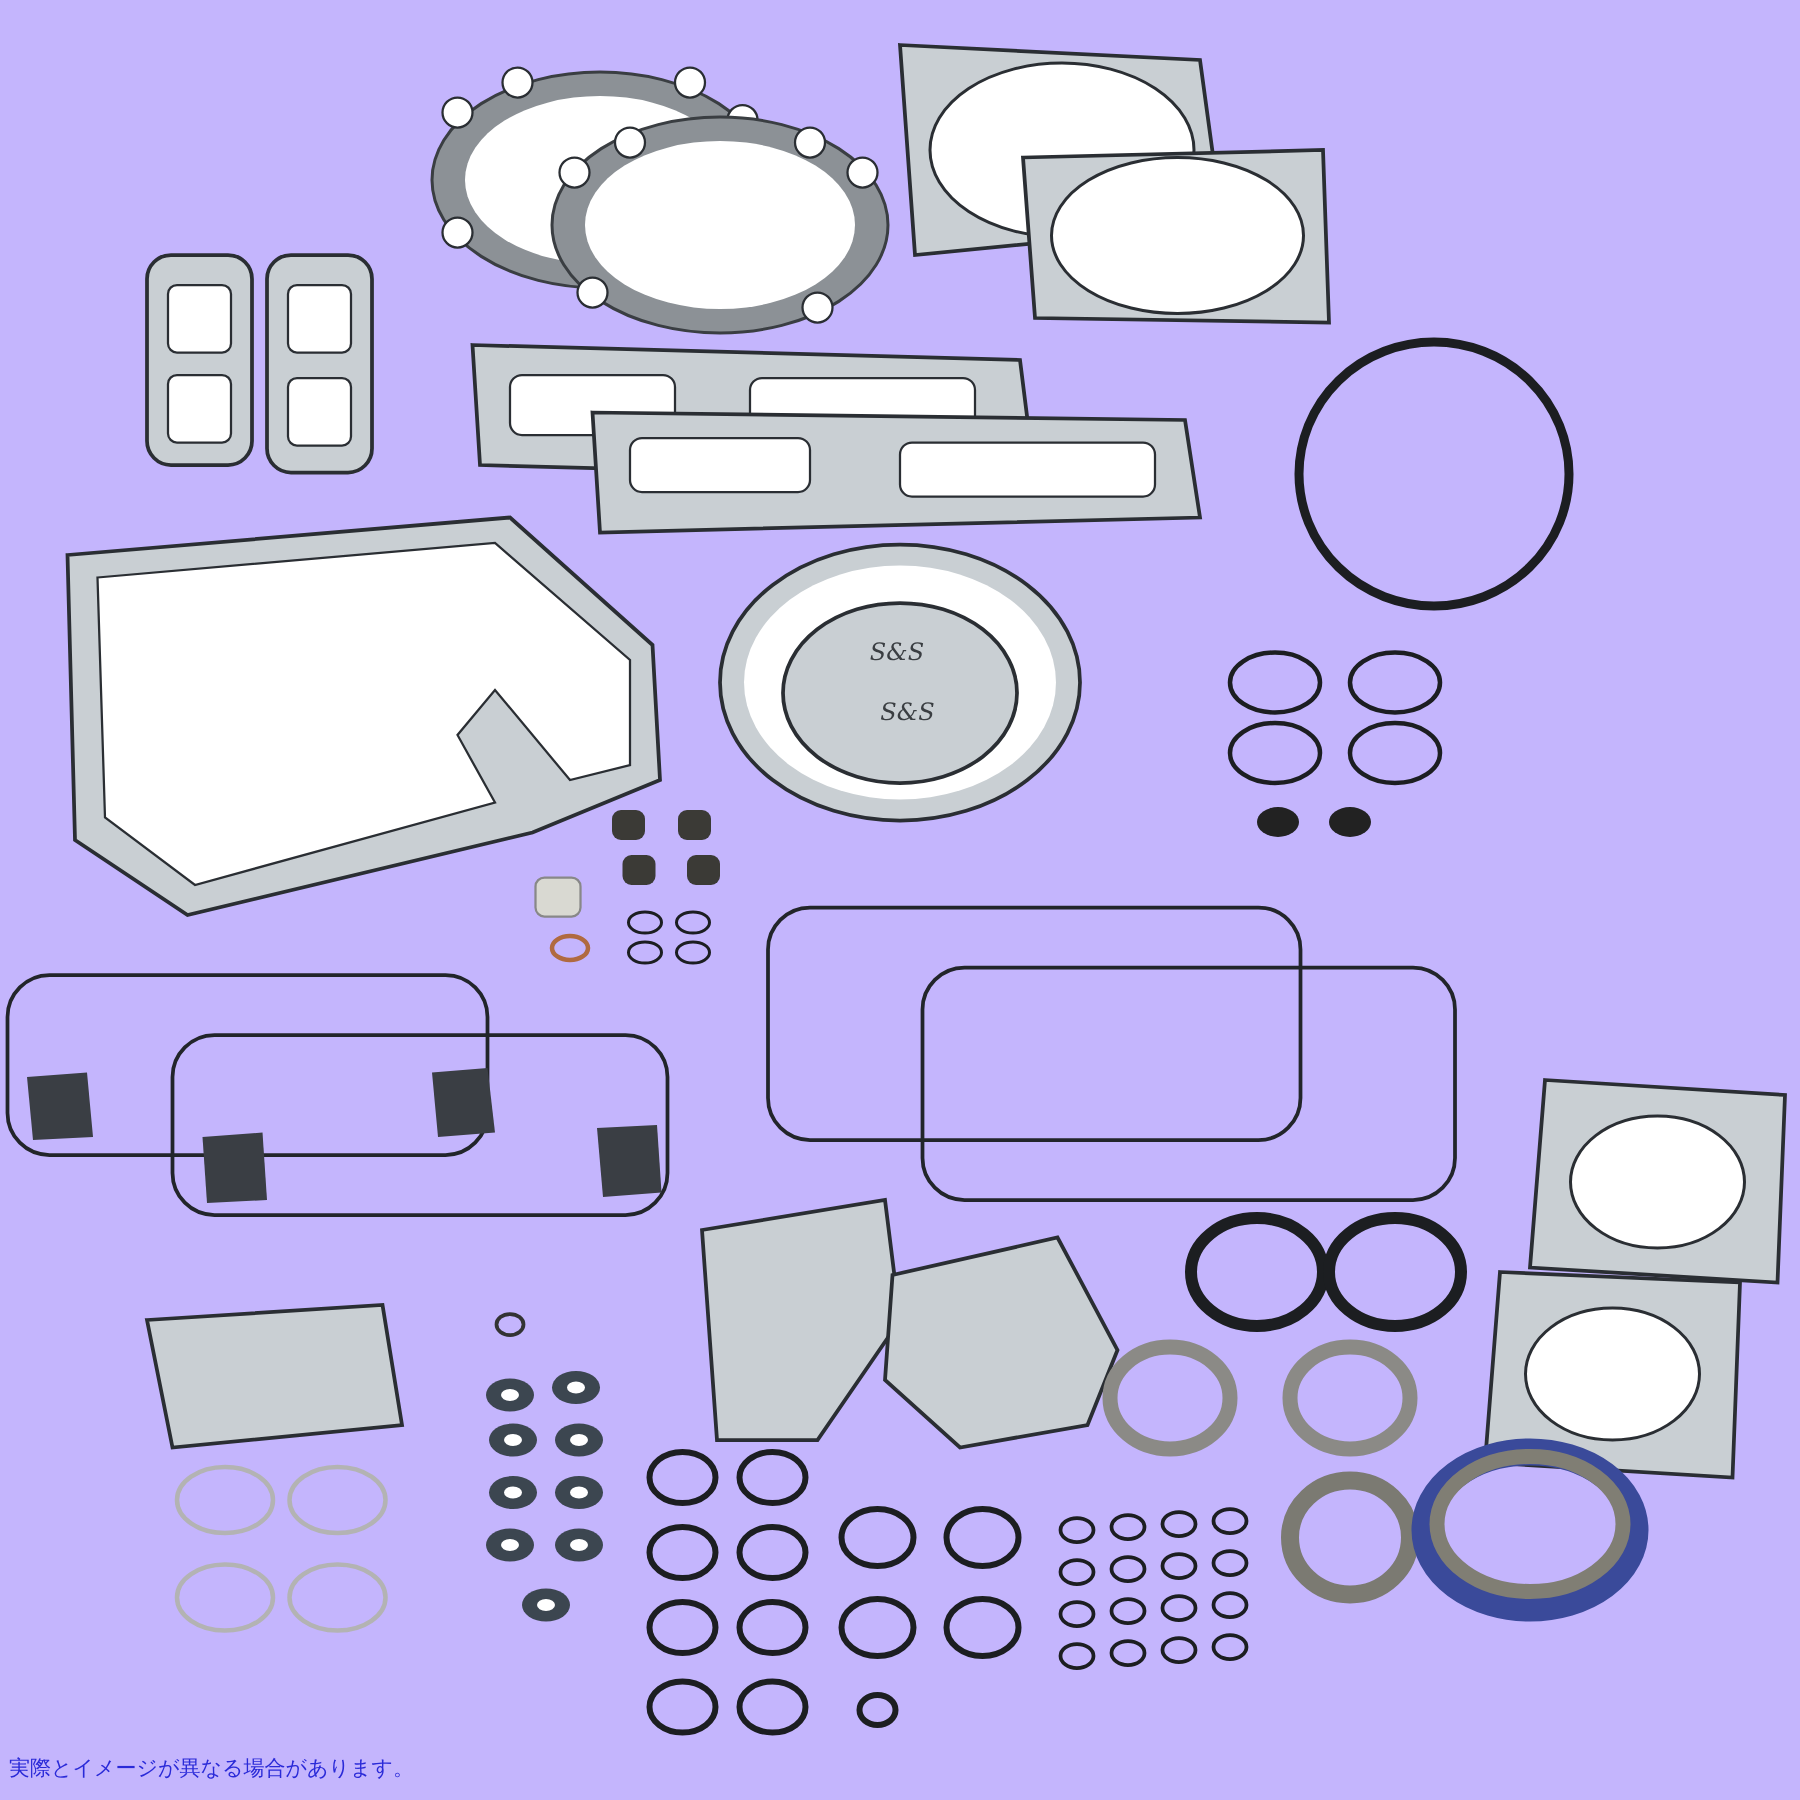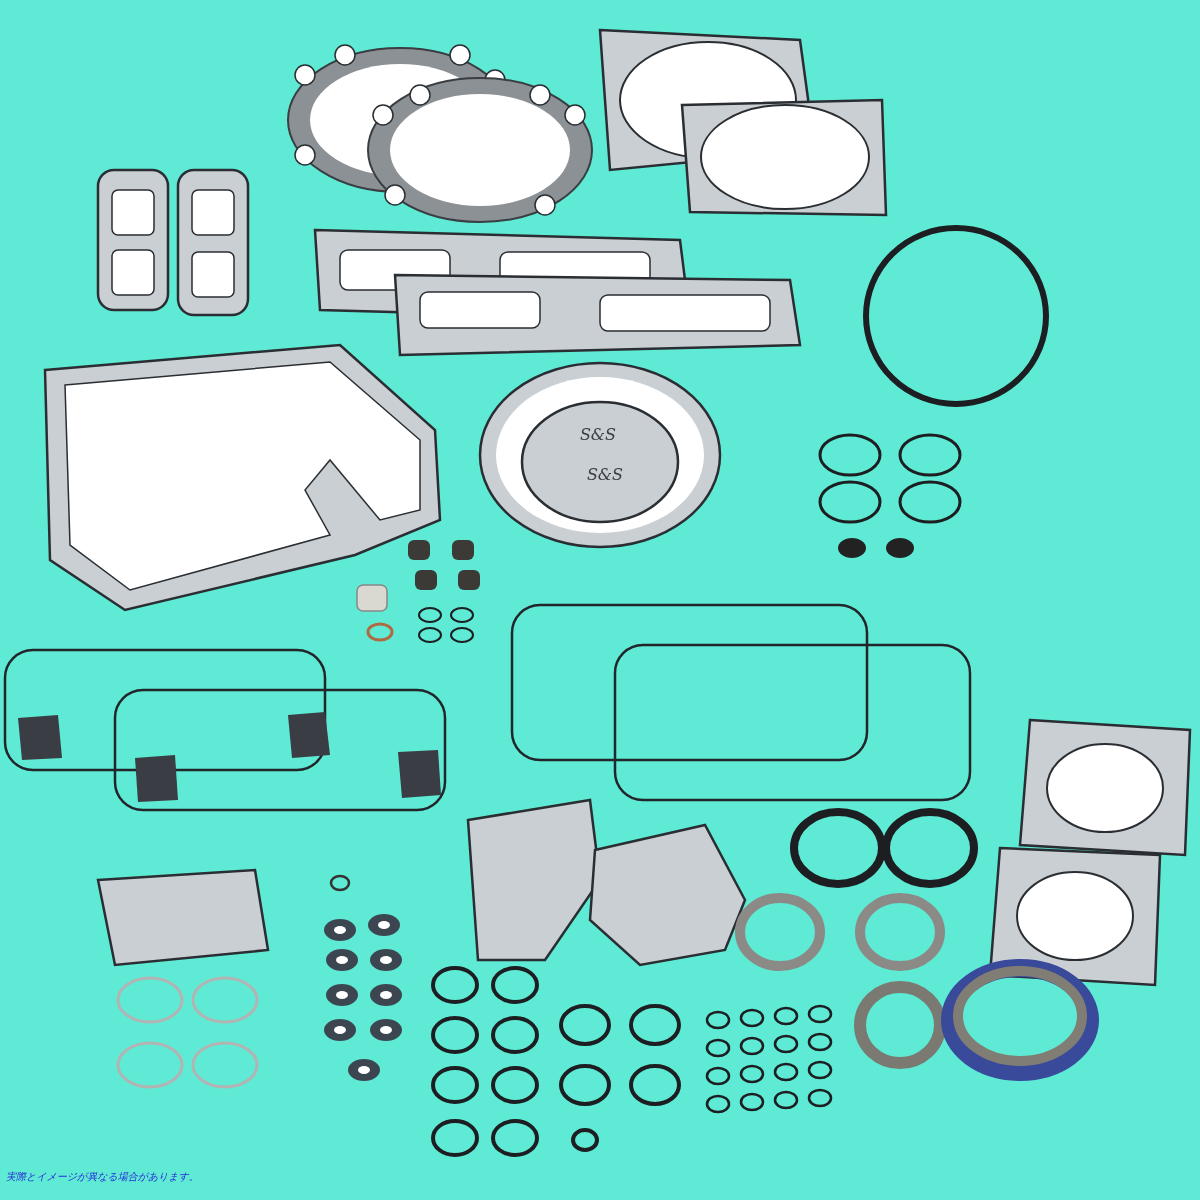--- a/index.html
+++ b/index.html
@@ -1,18 +1,18 @@
 <!DOCTYPE html>
 <html><head>
 <meta charset="utf-8">
 <style>
   html,body{margin:0;padding:0;background:#ffffff;}
-  #stage{position:relative;width:1200px;height:1200px;background:#5eead4;overflow:hidden;}
+  #stage{position:relative;width:1200px;height:1200px;background:#c4b5fd;overflow:hidden;}
   #photo{position:absolute;left:0;top:0;width:1200px;height:1200px;}
-  #disclaimer{position:absolute;left:6px;top:1170px;font-family:"DejaVu Sans",sans-serif;font-size:10px;color:#2a2ad8;white-space:nowrap;font-style:italic;}
+  #disclaimer{position:absolute;left:6px;top:1170px;font-family:"DejaVu Sans",sans-serif;font-size:14px;color:#2a2ad8;white-space:nowrap;}
   .fiber{fill:#c9cfd3;stroke:#2a2e33;stroke-width:2.5;}
   .steel{fill:#8c9196;stroke:#3a3e42;stroke-width:2;}
   .hole{fill:#ffffff;stroke:#2a2e33;stroke-width:1.5;}
   .oring{fill:none;stroke:#1c1e21;}
   .wire{fill:none;stroke:#22252a;stroke-width:2.5;}
   .pad{fill:#3a3e44;}
   .washer{fill:#3c4650;}
   .seal-ring{fill:none;stroke:#7b7a72;}
   .crush{fill:none;stroke:#b3b3b3;stroke-width:3;}
 </style>

